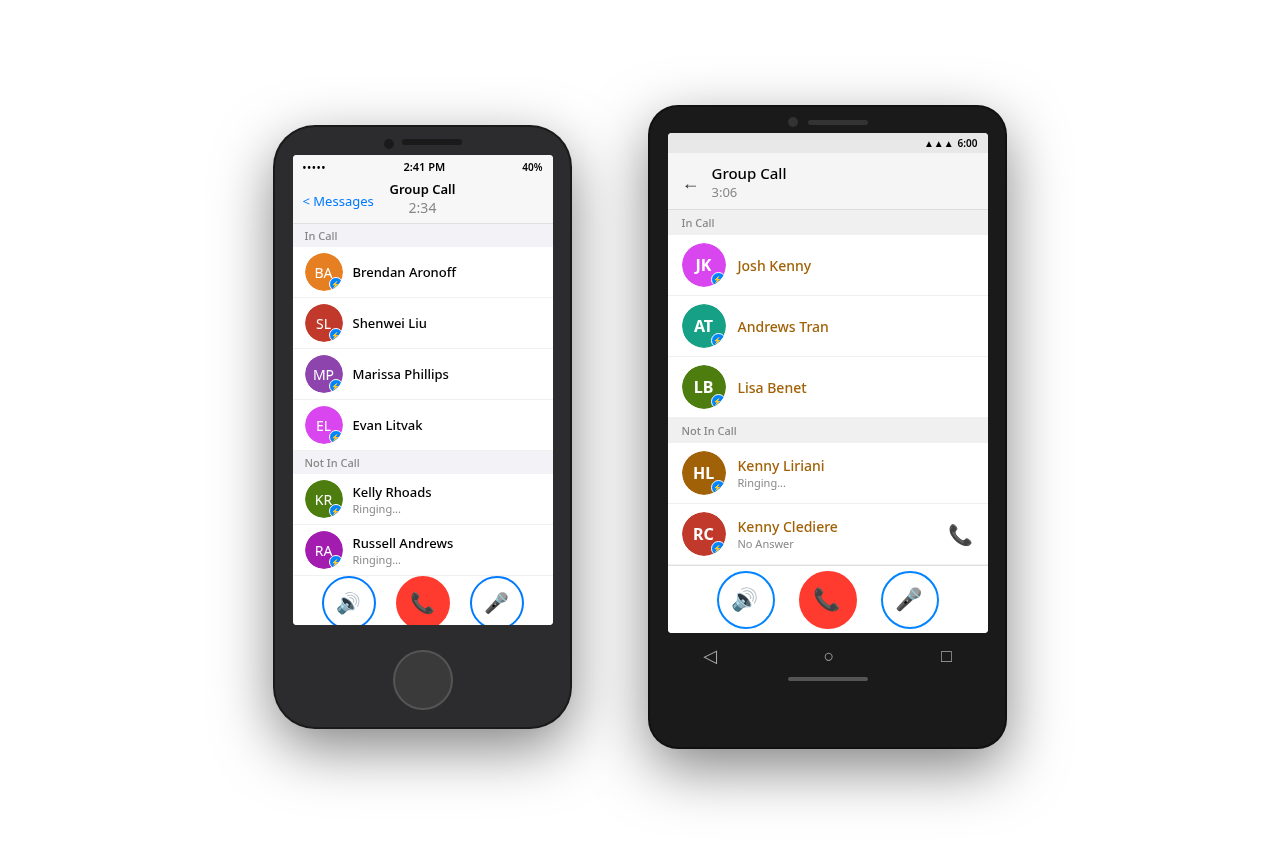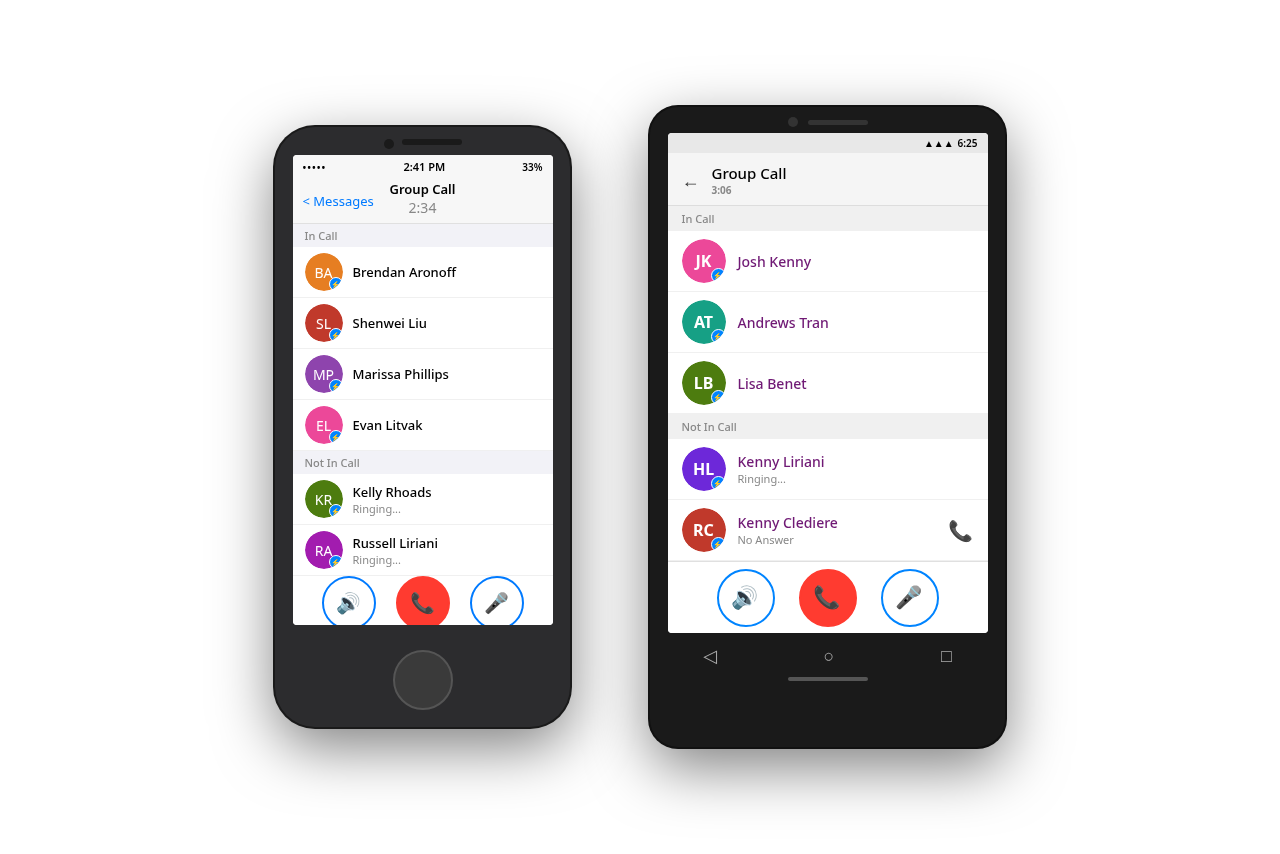--- a/index.html
+++ b/index.html
@@ -234,21 +234,21 @@
     .android-nav-bar {
       background: #f5f5f5;
       display: flex;
       align-items: center;
       padding: 10px 14px 8px;
       border-bottom: 1px solid #ddd;
       gap: 12px;
     }
     .android-back-icon { font-size: 18px; color: #333; }
     .android-nav-title { font-size: 15px; font-weight: 500; color: #000; }
-    .android-nav-subtitle { font-size: 10px; color: #888; font-weight: bold; }
+    .android-nav-subtitle { font-size: 13px; color: #888; }
     .android-section-header {
       background: #f0f0f0;
       padding: 5px 14px;
       font-size: 11px;
       color: #888;
       font-weight: 500;
     }
     .android-list-item {
       display: flex;
       align-items: center;
@@ -282,21 +282,21 @@
       right: 0;
       width: 15px;
       height: 15px;
       background: #0084ff;
       border-radius: 50%;
       border: 1.5px solid #fff;
       display: flex;
       align-items: center;
       justify-content: center;
     }
-    .android-name { font-size: 14px; font-weight: 500; color: #701a75; }
+    .android-name { font-size: 14px; font-weight: 500; color: #a16207; }
     .android-subtext { font-size: 11px; color: #888; }
     .android-item-right { margin-left: auto; color: #0084ff; font-size: 20px; }
     .android-buttons-area {
       flex: 1;
       display: flex;
       align-items: center;
       justify-content: center;
       gap: 24px;
       background: #fff;
       border-top: 1px solid #e0e0e0;
@@ -332,41 +332,41 @@
       background: #555;
       border-radius: 2px;
       margin-top: 4px;
       margin-bottom: 6px;
     }
 
     
     .color-1 { background: #e67e22; }
     .color-2 { background: #c0392b; }
     .color-3 { background: #8e44ad; }
-    .color-4 { background: #ec4899; }
+    .color-4 { background: #d946ef; }
     .color-5 { background: #4d7c0f; }
     .color-6 { background: #a21caf; }
     .color-7 { background: #16a085; }
-    .color-8 { background: #6d28d9; }
+    .color-8 { background: #a16207; }
   </style>
 </head>
 <body>
 
 <div class="iphone">
   <div class="iphone-top-bar">
     <div class="iphone-camera"></div>
     <div class="iphone-speaker"></div>
   </div>
 
   <div class="iphone-screen">
 
     <div class="iphone-status-bar">
       <span class="iphone-status-left">•••••</span>
       <span class="iphone-status-center">2:41 PM</span>
-      <span class="iphone-status-right">33%</span>
+      <span class="iphone-status-right">40%</span>
     </div>
 
     <div class="iphone-nav">
       <div class="iphone-nav-back">&lt; Messages</div>
       <div class="iphone-nav-title">Group Call</div>
       <div class="iphone-nav-subtitle">2:34</div>
     </div>
 
     <div class="iphone-section-header">In Call</div>
 
@@ -422,21 +422,21 @@
       </div>
     </div>
     <div class="iphone-list-item">
       <div class="iphone-avatar">
         <div class="iphone-avatar-inner color-6">RA</div>
         <div class="iphone-messenger-badge">
             <span class="messenger-bolt">⚡</span>
           </div>
       </div>
       <div>
-        <div class="iphone-name">Russell Liriani</div>
+        <div class="iphone-name">Russell Andrews</div>
         <div class="iphone-subtext">Ringing...</div>
       </div>
     </div>
 
     <div class="iphone-buttons-area">
       <button class="call-btn">🔊</button>
       <button class="call-btn end">📞</button>
       <button class="call-btn">🎤</button>
     </div>
   </div>
@@ -449,21 +449,21 @@
 <div class="android">
   <div class="android-top">
     <div class="android-camera"></div>
     <div class="android-speaker"></div>
   </div>
 
   <div class="android-screen">
 
     <div class="android-status-bar">
       <span>▲▲▲</span>
-      <span>6:25</span>
+      <span>6:00</span>
     </div>
 
     <div class="android-nav-bar">
       <span class="android-back-icon">←</span>
       <div>
         <div class="android-nav-title">Group Call</div>
         <div class="android-nav-subtitle">3:06</div>
       </div>
     </div>
 

